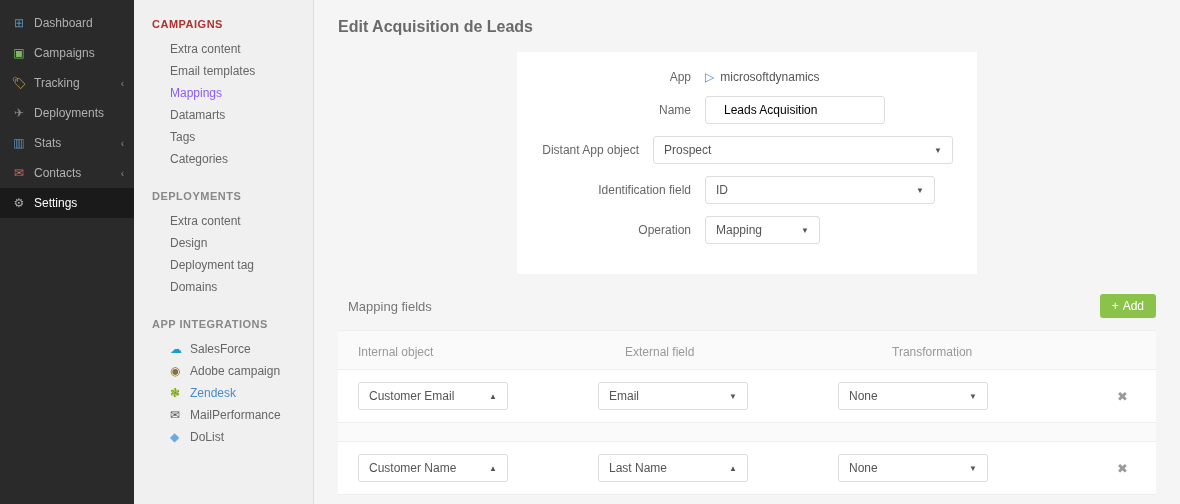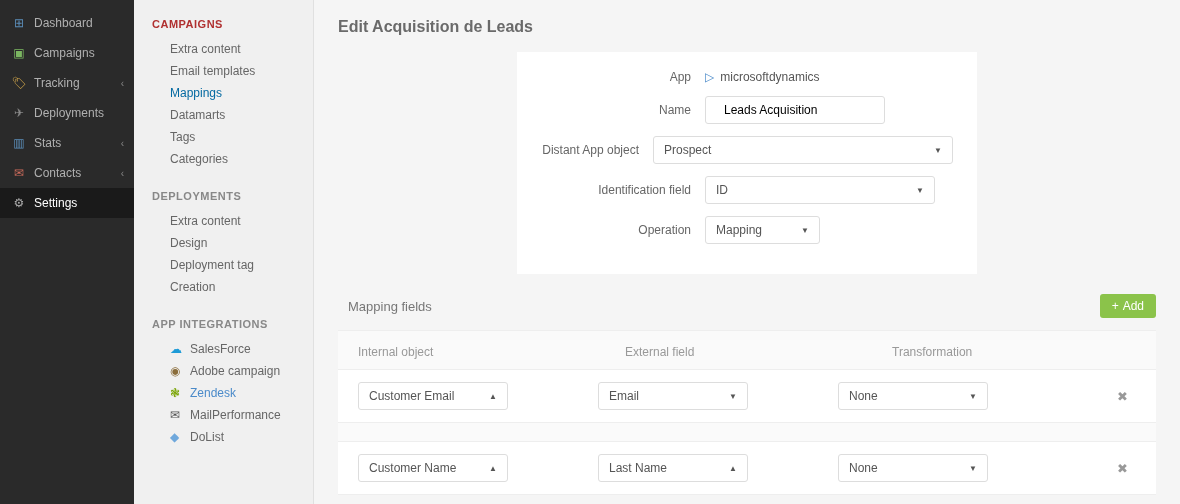--- a/index.html
+++ b/index.html
@@ -12,21 +12,21 @@
     .nav-item.active { background: #1a1a1a; color: #fff; }
     .nav-item .chev { position: absolute; right: 10px; font-size: 10px; color: #888; }
     .nav-icon { width: 14px; height: 14px; display: inline-flex; align-items: center; justify-content: center; }
     
     
     .sidebar { width: 180px; background: #f0f0f0; padding: 18px 0 18px 18px; overflow-y: auto; border-right: 1px solid #e0e0e0; }
     .sb-section { margin-bottom: 20px; }
     .sb-heading { font-size: 11px; font-weight: 700; color: #b03030; letter-spacing: 0.5px; margin-bottom: 8px; }
     .sb-heading.gray { color: #888; }
     .sb-item { padding: 4px 0 4px 18px; font-size: 12px; color: #666; cursor: pointer; display: flex; align-items: center; gap: 6px; }
-    .sb-item.active { color: #0369a1; }
+    .sb-item.active { color: #8b5cf6; }
     .sb-item.link { color: #4a8ac9; }
     .sb-icon { width: 14px; height: 14px; display: inline-flex; }
     
     
     .main { flex: 1; padding: 18px 24px; background: #f5f5f5; overflow-y: auto; }
     .page-title { font-size: 16px; font-weight: 600; color: #6a6a6a; margin-bottom: 16px; }
     
     .form-card { background: #fff; padding: 18px 24px; margin: 0 auto 20px; max-width: 460px; }
     .form-row { display: flex; align-items: center; margin-bottom: 12px; gap: 14px; }
     .form-label { width: 150px; text-align: right; font-size: 12px; color: #666; }
@@ -121,21 +121,21 @@
       <div class="sb-item">
           <span>Extra content</span>
         </div>
       <div class="sb-item">
           <span>Design</span>
         </div>
       <div class="sb-item">
           <span>Deployment tag</span>
         </div>
       <div class="sb-item">
-          <span>Creation</span>
+          <span>Domains</span>
         </div>
     </div>
     <div class="sb-section">
       <div class="sb-heading gray">APP INTEGRATIONS</div>
       <div class="sb-item">
           <span class="sb-icon" style="color:#1e9bd7">☁</span>
           <span>SalesForce</span>
         </div>
       <div class="sb-item">
           <span class="sb-icon" style="color:#8a6d3b">◉</span>

